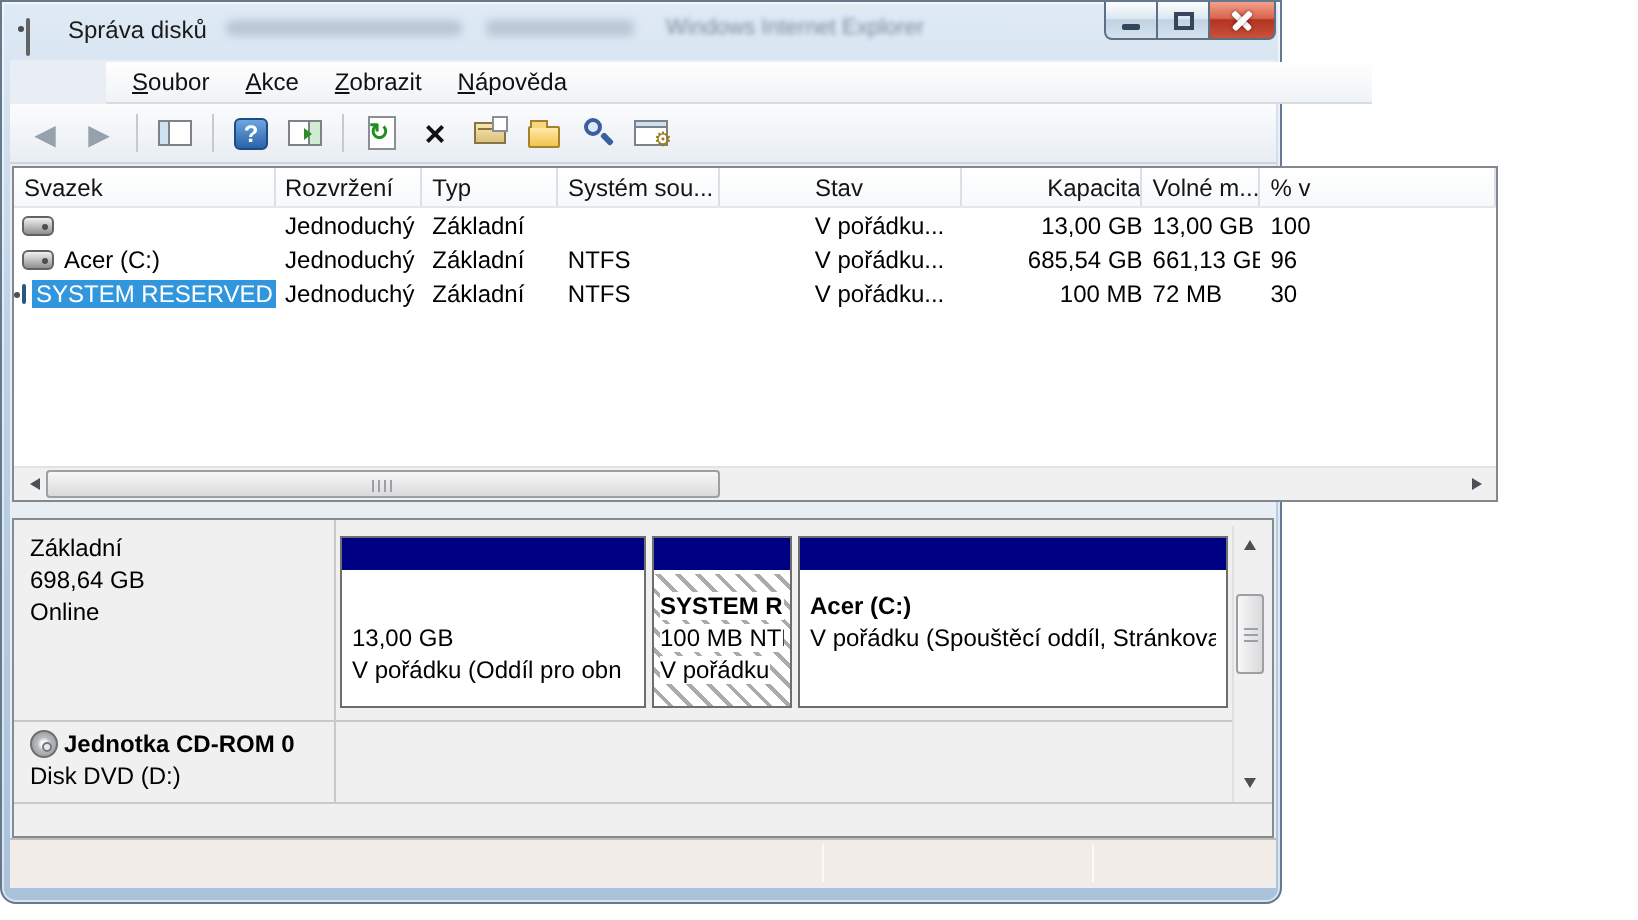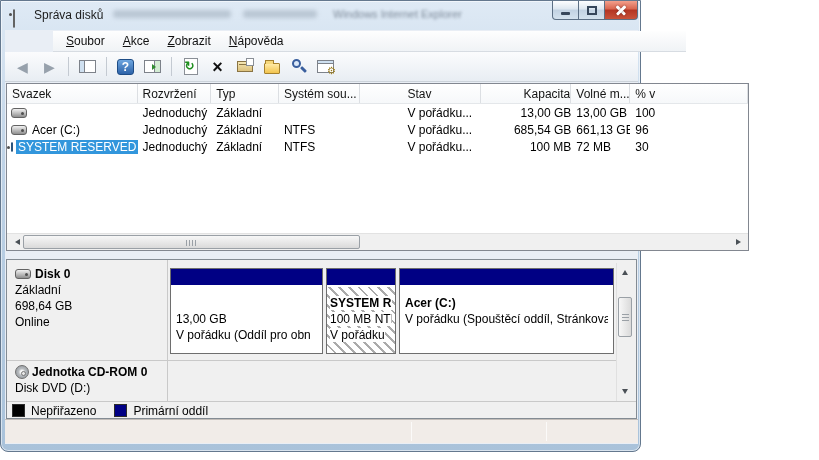--- a/index.html
+++ b/index.html
@@ -297,24 +297,20 @@
             </div>
         </div>
       </div>
 
       <div class="pane">
         <div class="vsep"></div>
         <div class="hsep1"></div>
         <div class="hsep2"></div>
 
         <div class="disk-label">
-          <div class="disk-title">
-              <span class="drive-icon"></span>
-              <span>Disk 0</span>
-            </div>
           <div>Základní</div>
           <div>698,64 GB</div>
           <div>Online</div>
         </div>
 
         <div class="part p1">
           <div class="part-top"></div>
           <div class="part-body">
             <div class="pline pt-title"></div>
             <div class="pline">13,00 GB</div>
@@ -350,26 +346,20 @@
         </div>
 
         <div class="cdrom-label">
           <div class="cd-title">
               <span class="cd-icon"></span>
               <span>Jednotka CD-ROM 0</span>
             </div>
           <div>Disk DVD (D:)</div>
         </div>
 
-        <div class="legend">
-          <span class="swatch sw-black"></span>
-          <span>Nepřiřazeno</span>
-          <span class="swatch sw-navy"></span>
-          <span>Primární oddíl</span>
-        </div>
       </div>
 
       <div class="statusbar">
         <div class="sb-sep sb1"></div>
         <div class="sb-sep sb2"></div>
       </div>
 
     </div>
   </div>
 </div>

